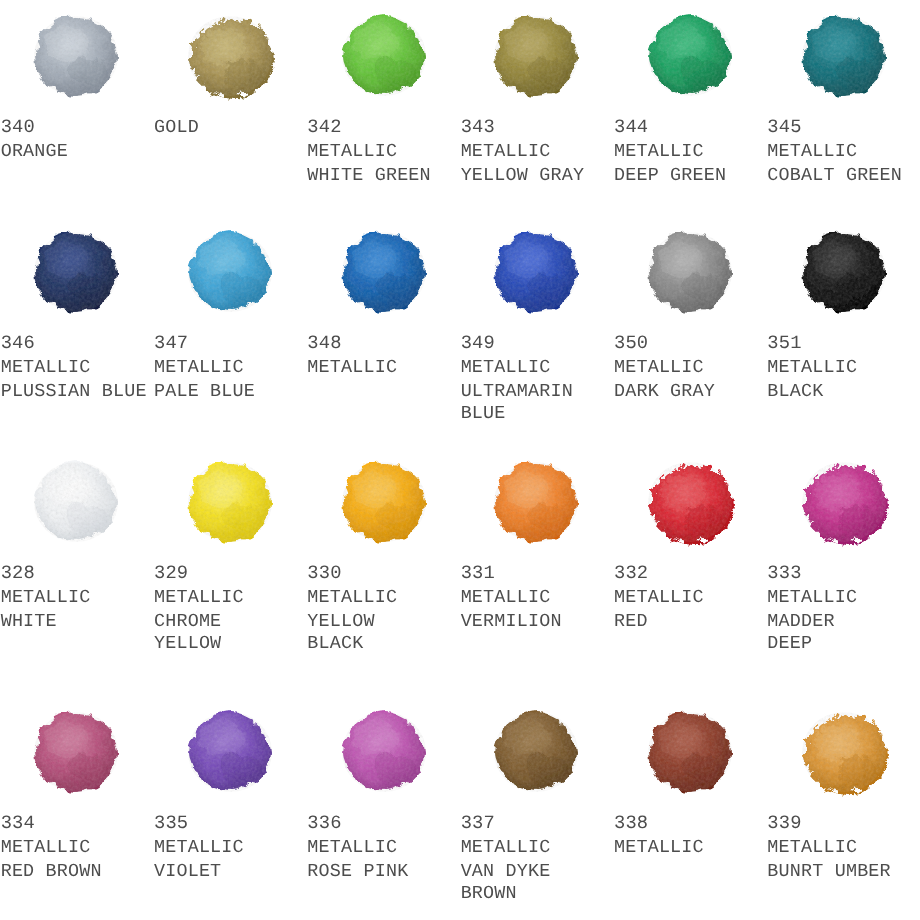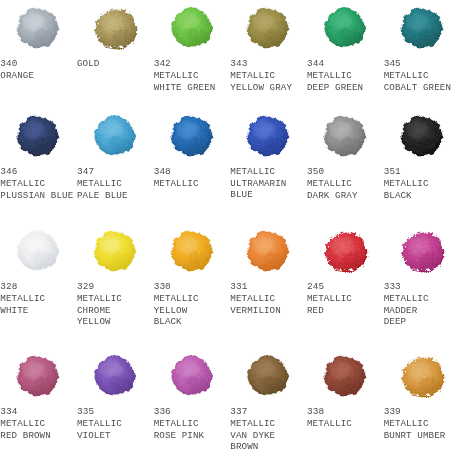--- a/index.html
+++ b/index.html
@@ -348,20 +348,21 @@
               <ellipse cx="21" cy="18" rx="11" ry="9" fill="#4c6dd8" opacity="0.30"></ellipse>
               <ellipse cx="32" cy="32" rx="10" ry="7" fill="#152f8b" opacity="0.28"></ellipse>
             </g>
             <g clip-path="url(#c9)" opacity="0.22">
               <rect x="0" y="0" width="52" height="48" filter="url(#grain)"></rect>
             </g>
           </svg>
         </div>
       </div>
       <div class="labels">
+        <span class="code">349</span>
         <span class="nm">METALLIC</span>
         <span class="nm">ULTRAMARIN</span>
         <span class="nm">BLUE</span>
       </div>
     </div>
     <div class="cell">
       <div class="swatch-wrap">
         <div class="swatch">
           <svg viewBox="0 0 52 48" xmlns="http://www.w3.org/2000/svg">
             <defs>
@@ -567,21 +568,21 @@
               <ellipse cx="21" cy="18" rx="11" ry="9" fill="#ea5a5f" opacity="0.30"></ellipse>
               <ellipse cx="32" cy="32" rx="10" ry="7" fill="#ad1019" opacity="0.28"></ellipse>
             </g>
             <g clip-path="url(#c16)" opacity="0.22">
               <rect x="0" y="0" width="52" height="48" filter="url(#grain)"></rect>
             </g>
           </svg>
         </div>
       </div>
       <div class="labels">
-        <span class="code">245</span>
+        <span class="code">332</span>
         <span class="nm">METALLIC</span>
         <span class="nm">RED</span>
       </div>
     </div>
     <div class="cell">
       <div class="swatch-wrap">
         <div class="swatch">
           <svg viewBox="0 0 52 48" xmlns="http://www.w3.org/2000/svg">
             <defs>
               <radialGradient id="g17" cx="42%" cy="35%" r="68%">

